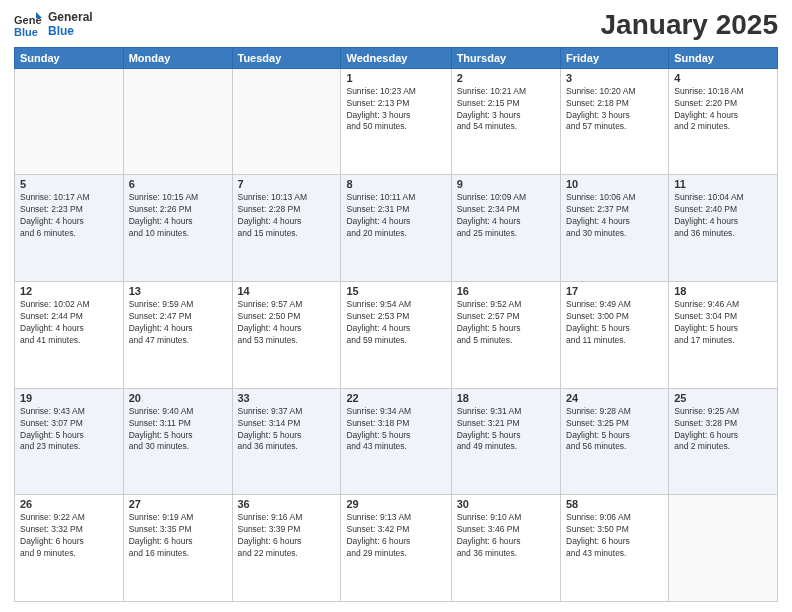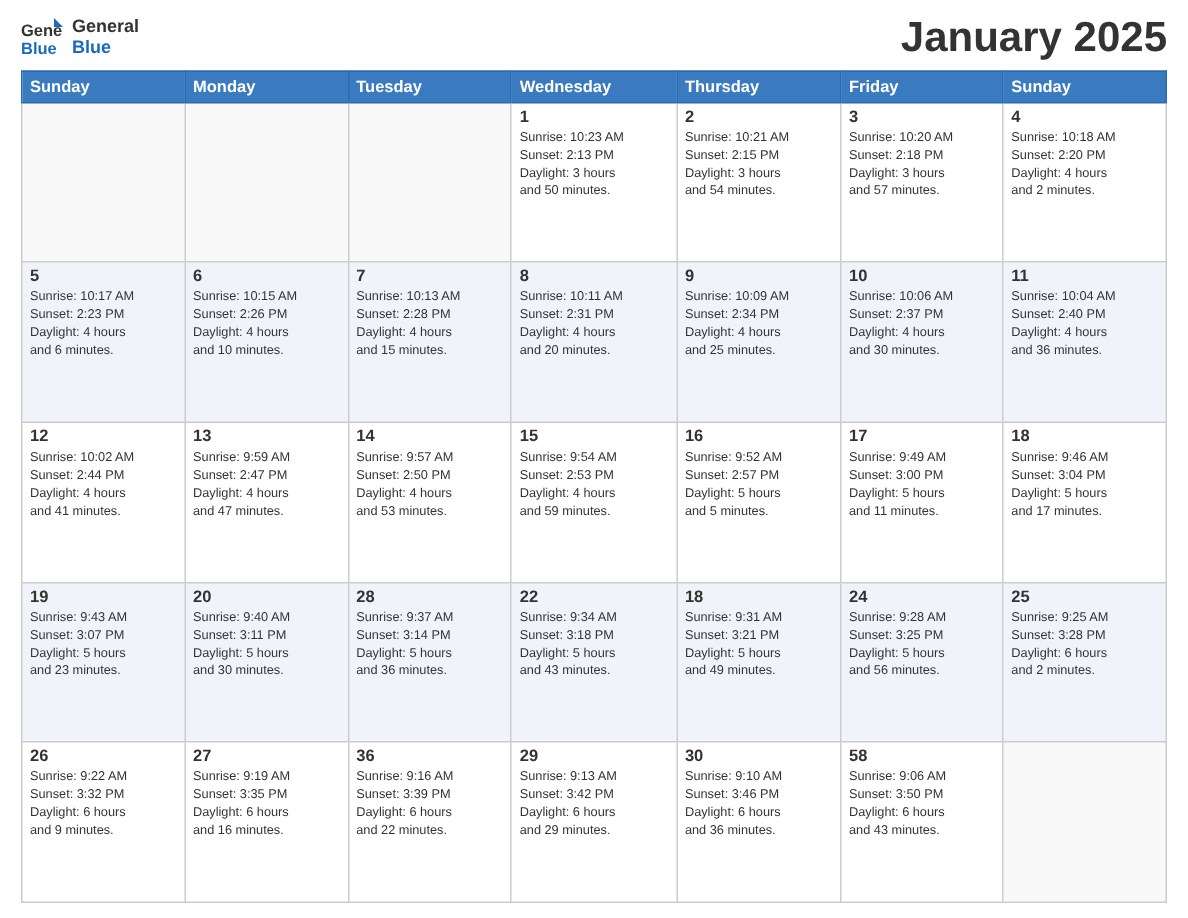--- a/index.html
+++ b/index.html
@@ -205,21 +205,21 @@
         <tr>
           <td>
             <span class="day-num">19</span>
             <div class="day-info">Sunrise: 9:43 AM<br>Sunset: 3:07 PM<br>Daylight: 5 hours<br>and 23 minutes.</div>
           </td>
           <td>
             <span class="day-num">20</span>
             <div class="day-info">Sunrise: 9:40 AM<br>Sunset: 3:11 PM<br>Daylight: 5 hours<br>and 30 minutes.</div>
           </td>
           <td>
-            <span class="day-num">28</span>
+            <span class="day-num">33</span>
             <div class="day-info">Sunrise: 9:37 AM<br>Sunset: 3:14 PM<br>Daylight: 5 hours<br>and 36 minutes.</div>
           </td>
           <td>
             <span class="day-num">22</span>
             <div class="day-info">Sunrise: 9:34 AM<br>Sunset: 3:18 PM<br>Daylight: 5 hours<br>and 43 minutes.</div>
           </td>
           <td>
             <span class="day-num">18</span>
             <div class="day-info">Sunrise: 9:31 AM<br>Sunset: 3:21 PM<br>Daylight: 5 hours<br>and 49 minutes.</div>
           </td>

